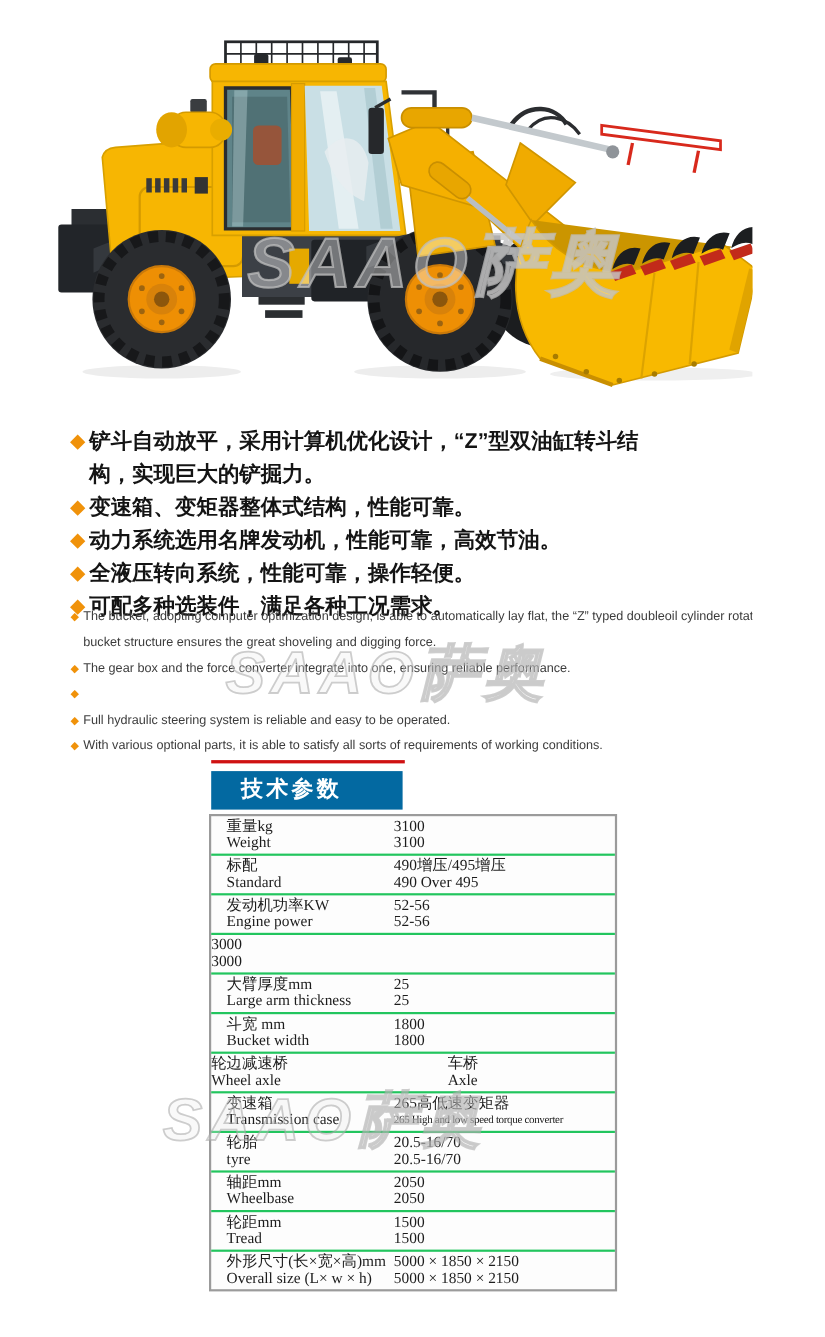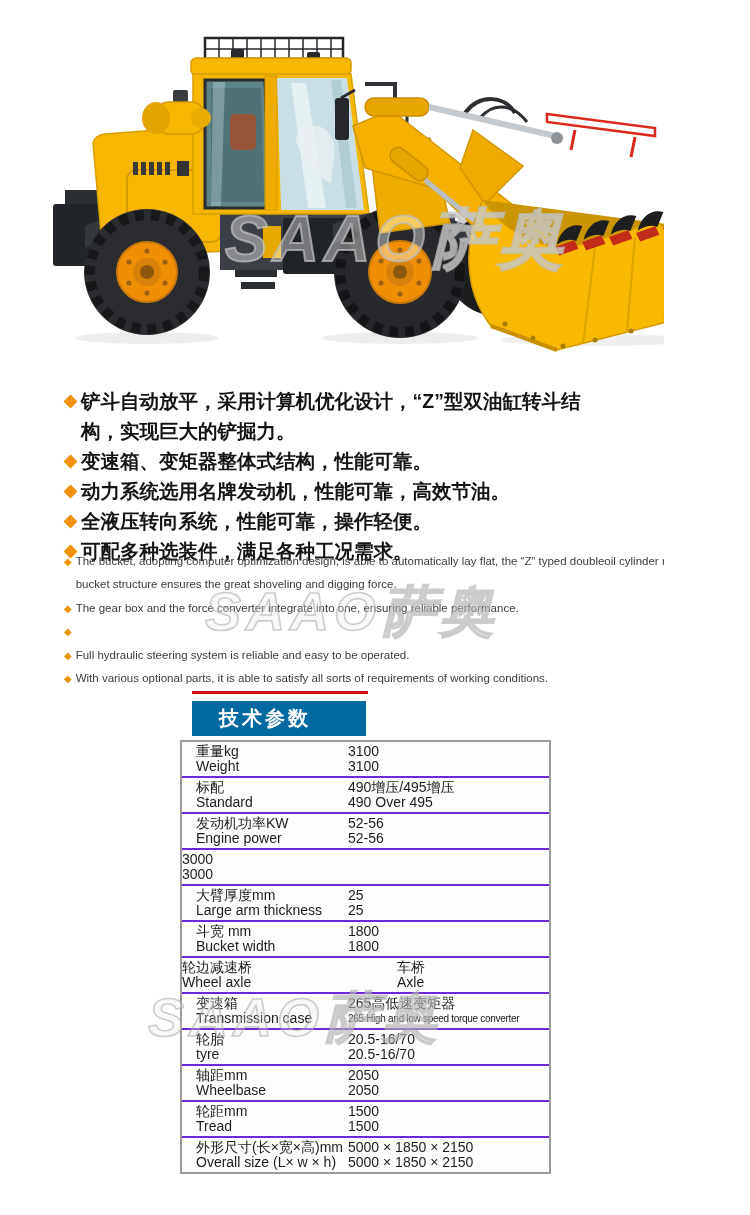--- a/index.html
+++ b/index.html
@@ -1,18 +1,18 @@
 <!DOCTYPE html>
 <html><head>
 <meta charset="utf-8">
 <style>
   html,body { margin:0; padding:0; background:#fff; }
   .page {
     position:relative; width:664px; height:1215px; background:#ffffff;
-    overflow:hidden; font-family:"Liberation Sans", sans-serif;
+    overflow:hidden; font-family:"Liberation Sans", sans-serif;padding-left:20px;
   }
 
   
   .photo-wrap { position:absolute; left:35px; top:18px; width:680px; height:345px; }
   .photo-wrap svg { display:block; }
 
   
   .wm {
     position:absolute; font-weight:700; font-style:italic; white-space:nowrap;
     letter-spacing:5px; pointer-events:none; z-index:6;
@@ -38,24 +38,24 @@
   
   .sec-line { position:absolute; left:192px; top:691px; width:176px; height:3px; background:#cf1112; }
   .sec-box {
     position:absolute; left:192px; top:701px; width:174px; height:35px;
     background:#0369a1; box-sizing:border-box; padding-left:27px;
     color:#ffffff; font-size:20px; font-weight:700; line-height:35px; letter-spacing:3px;
   }
 
   
   .spec-table {
-    position:absolute; left:180px; top:740px; width:367px;
-    border:2px solid #9b9b9b; background:#fdfdfd; z-index:4;
+    position:absolute; left:190px; top:740px; width:367px;
+    border:2px solid #9b9b9b; background:#fdfdfd; z-index:4;font-family:Liberation Serif, serif;
   }
-  .srow { display:flex; padding:2px 0 2px; border-top:2px solid #6d28d9; }
+  .srow { display:flex; padding:2px 0 2px; border-top:2px solid #22c55e; }
   .srow:first-child { border-top:none; }
   .scell { box-sizing:border-box; }
   .slabel { width:166px; padding-left:14px; flex:none; }
   .svalue { flex:1; }
   .scell .ln { font-size:14px; line-height:15px; color:#1c1c1c; white-space:nowrap; }
   .svalue .ln.condensed { font-size:10px; letter-spacing:-0.3px; }
 </style>
 </head>
 <body>
 

